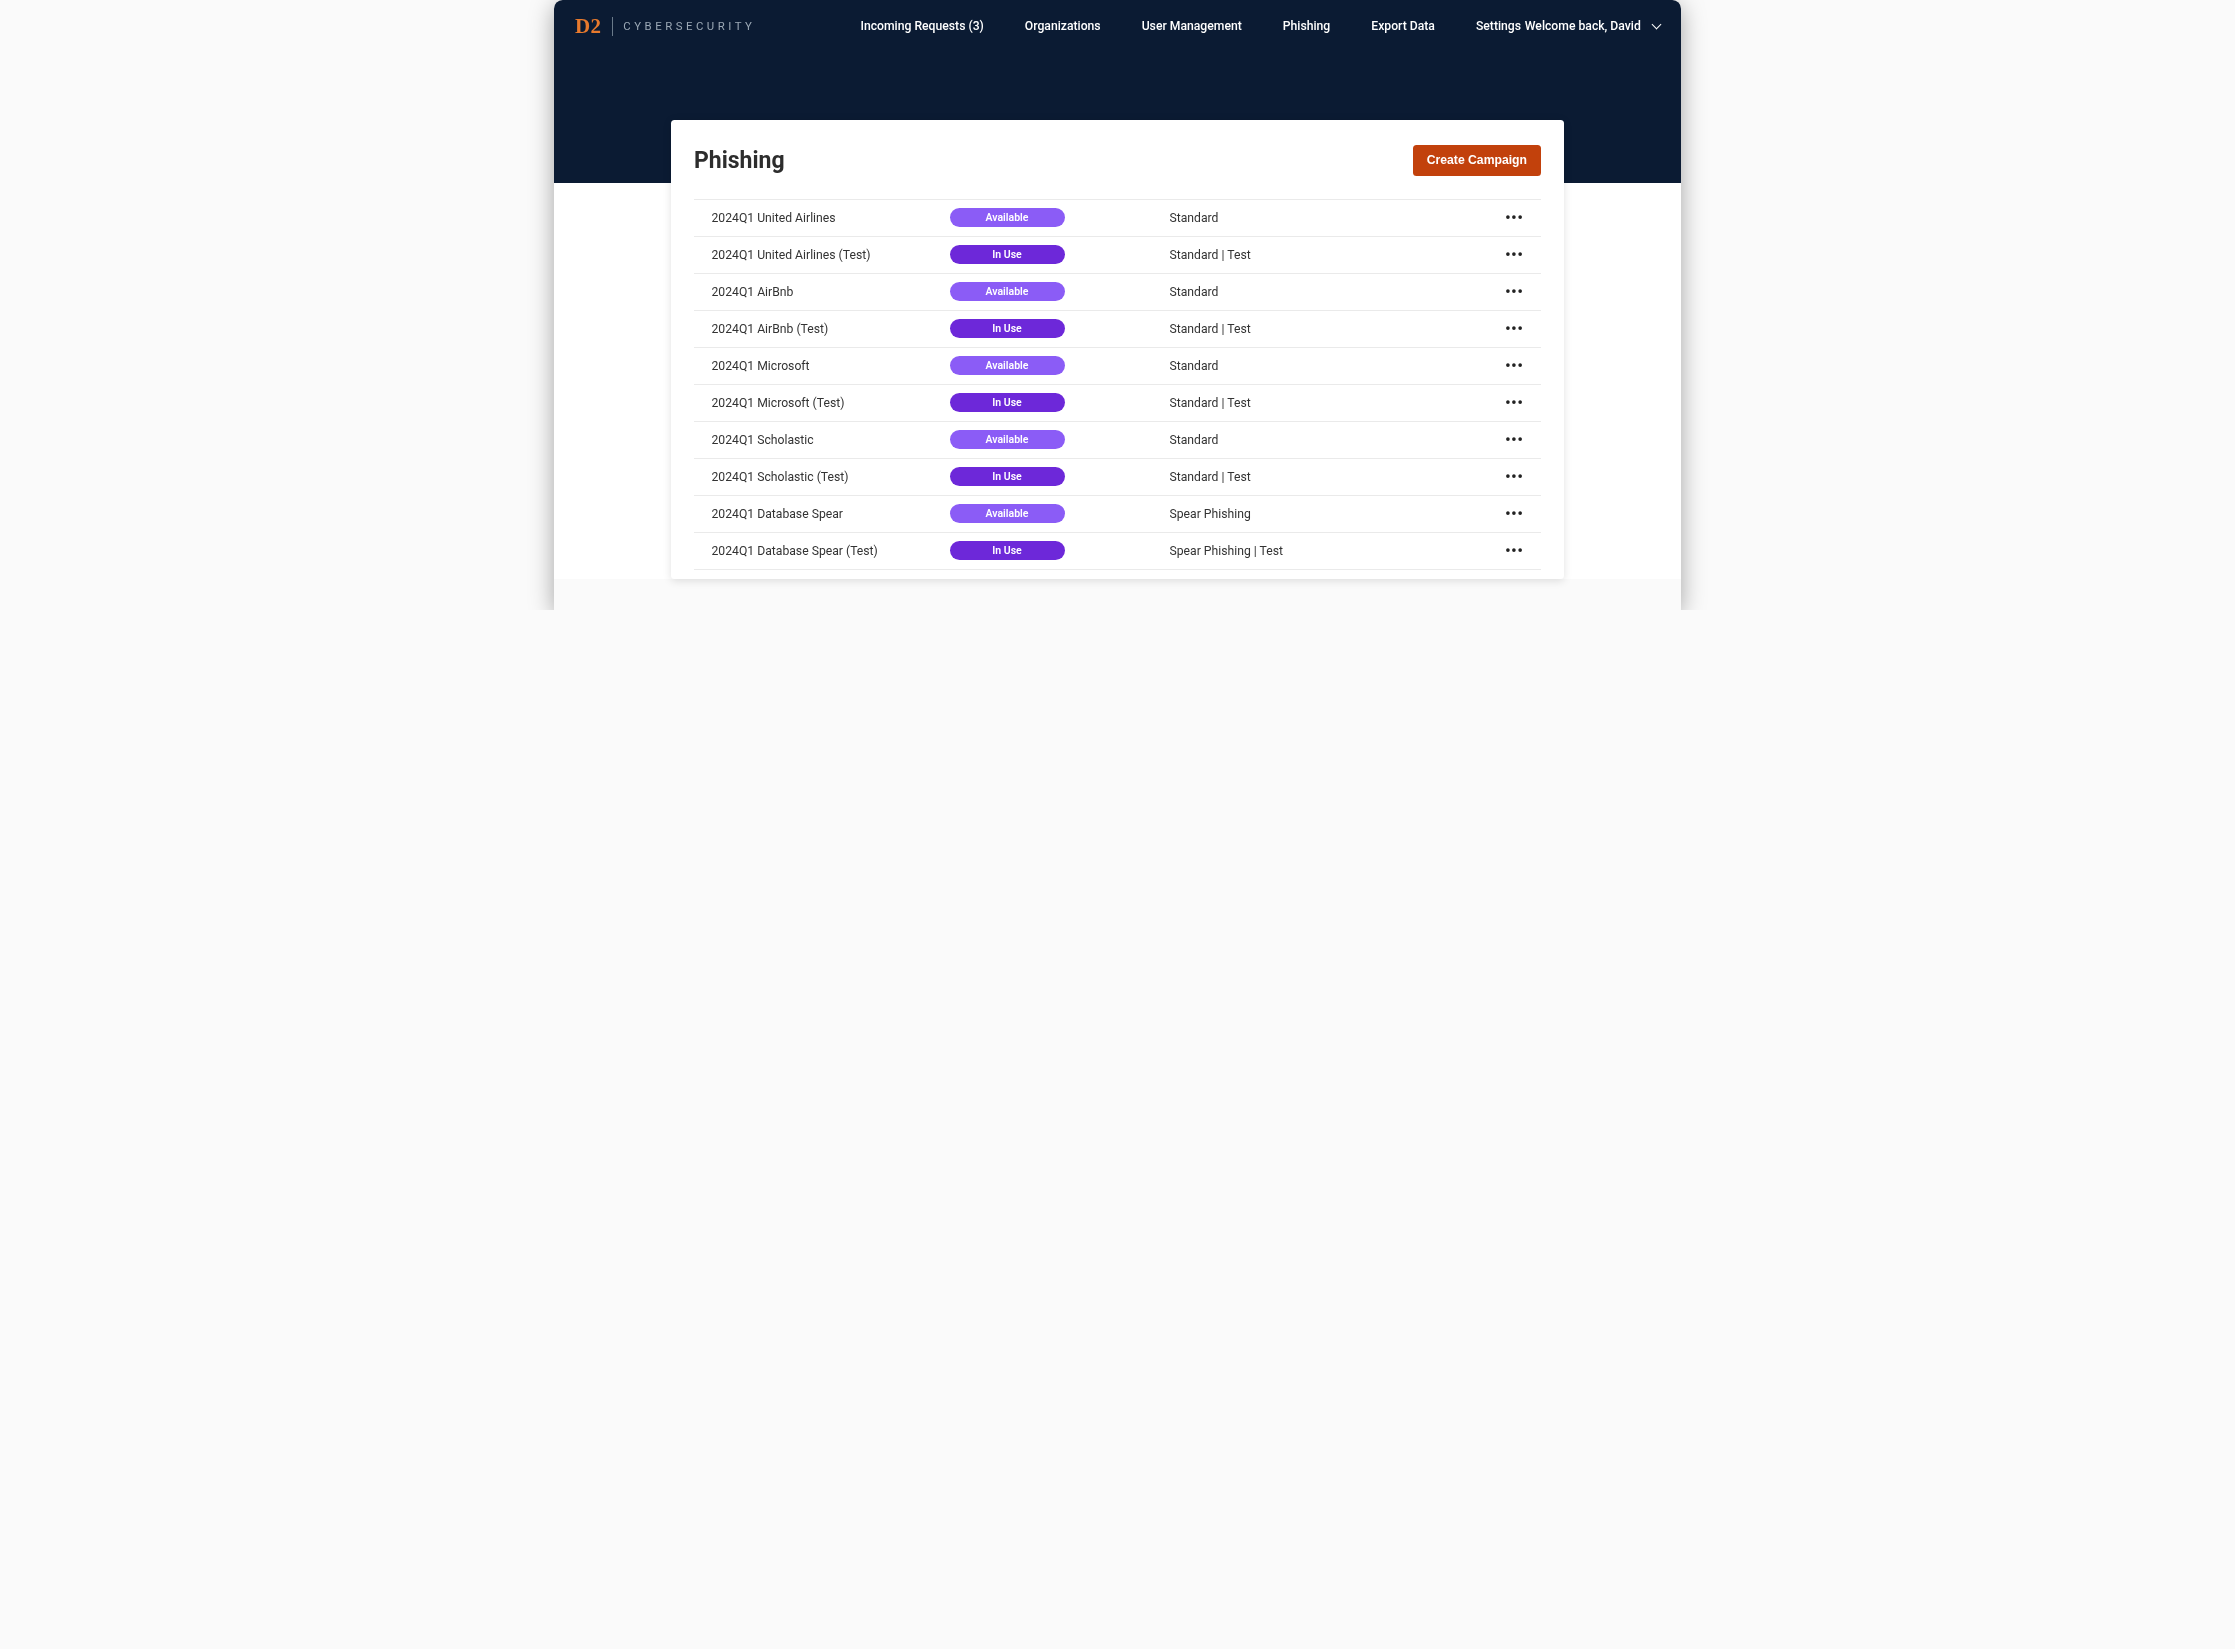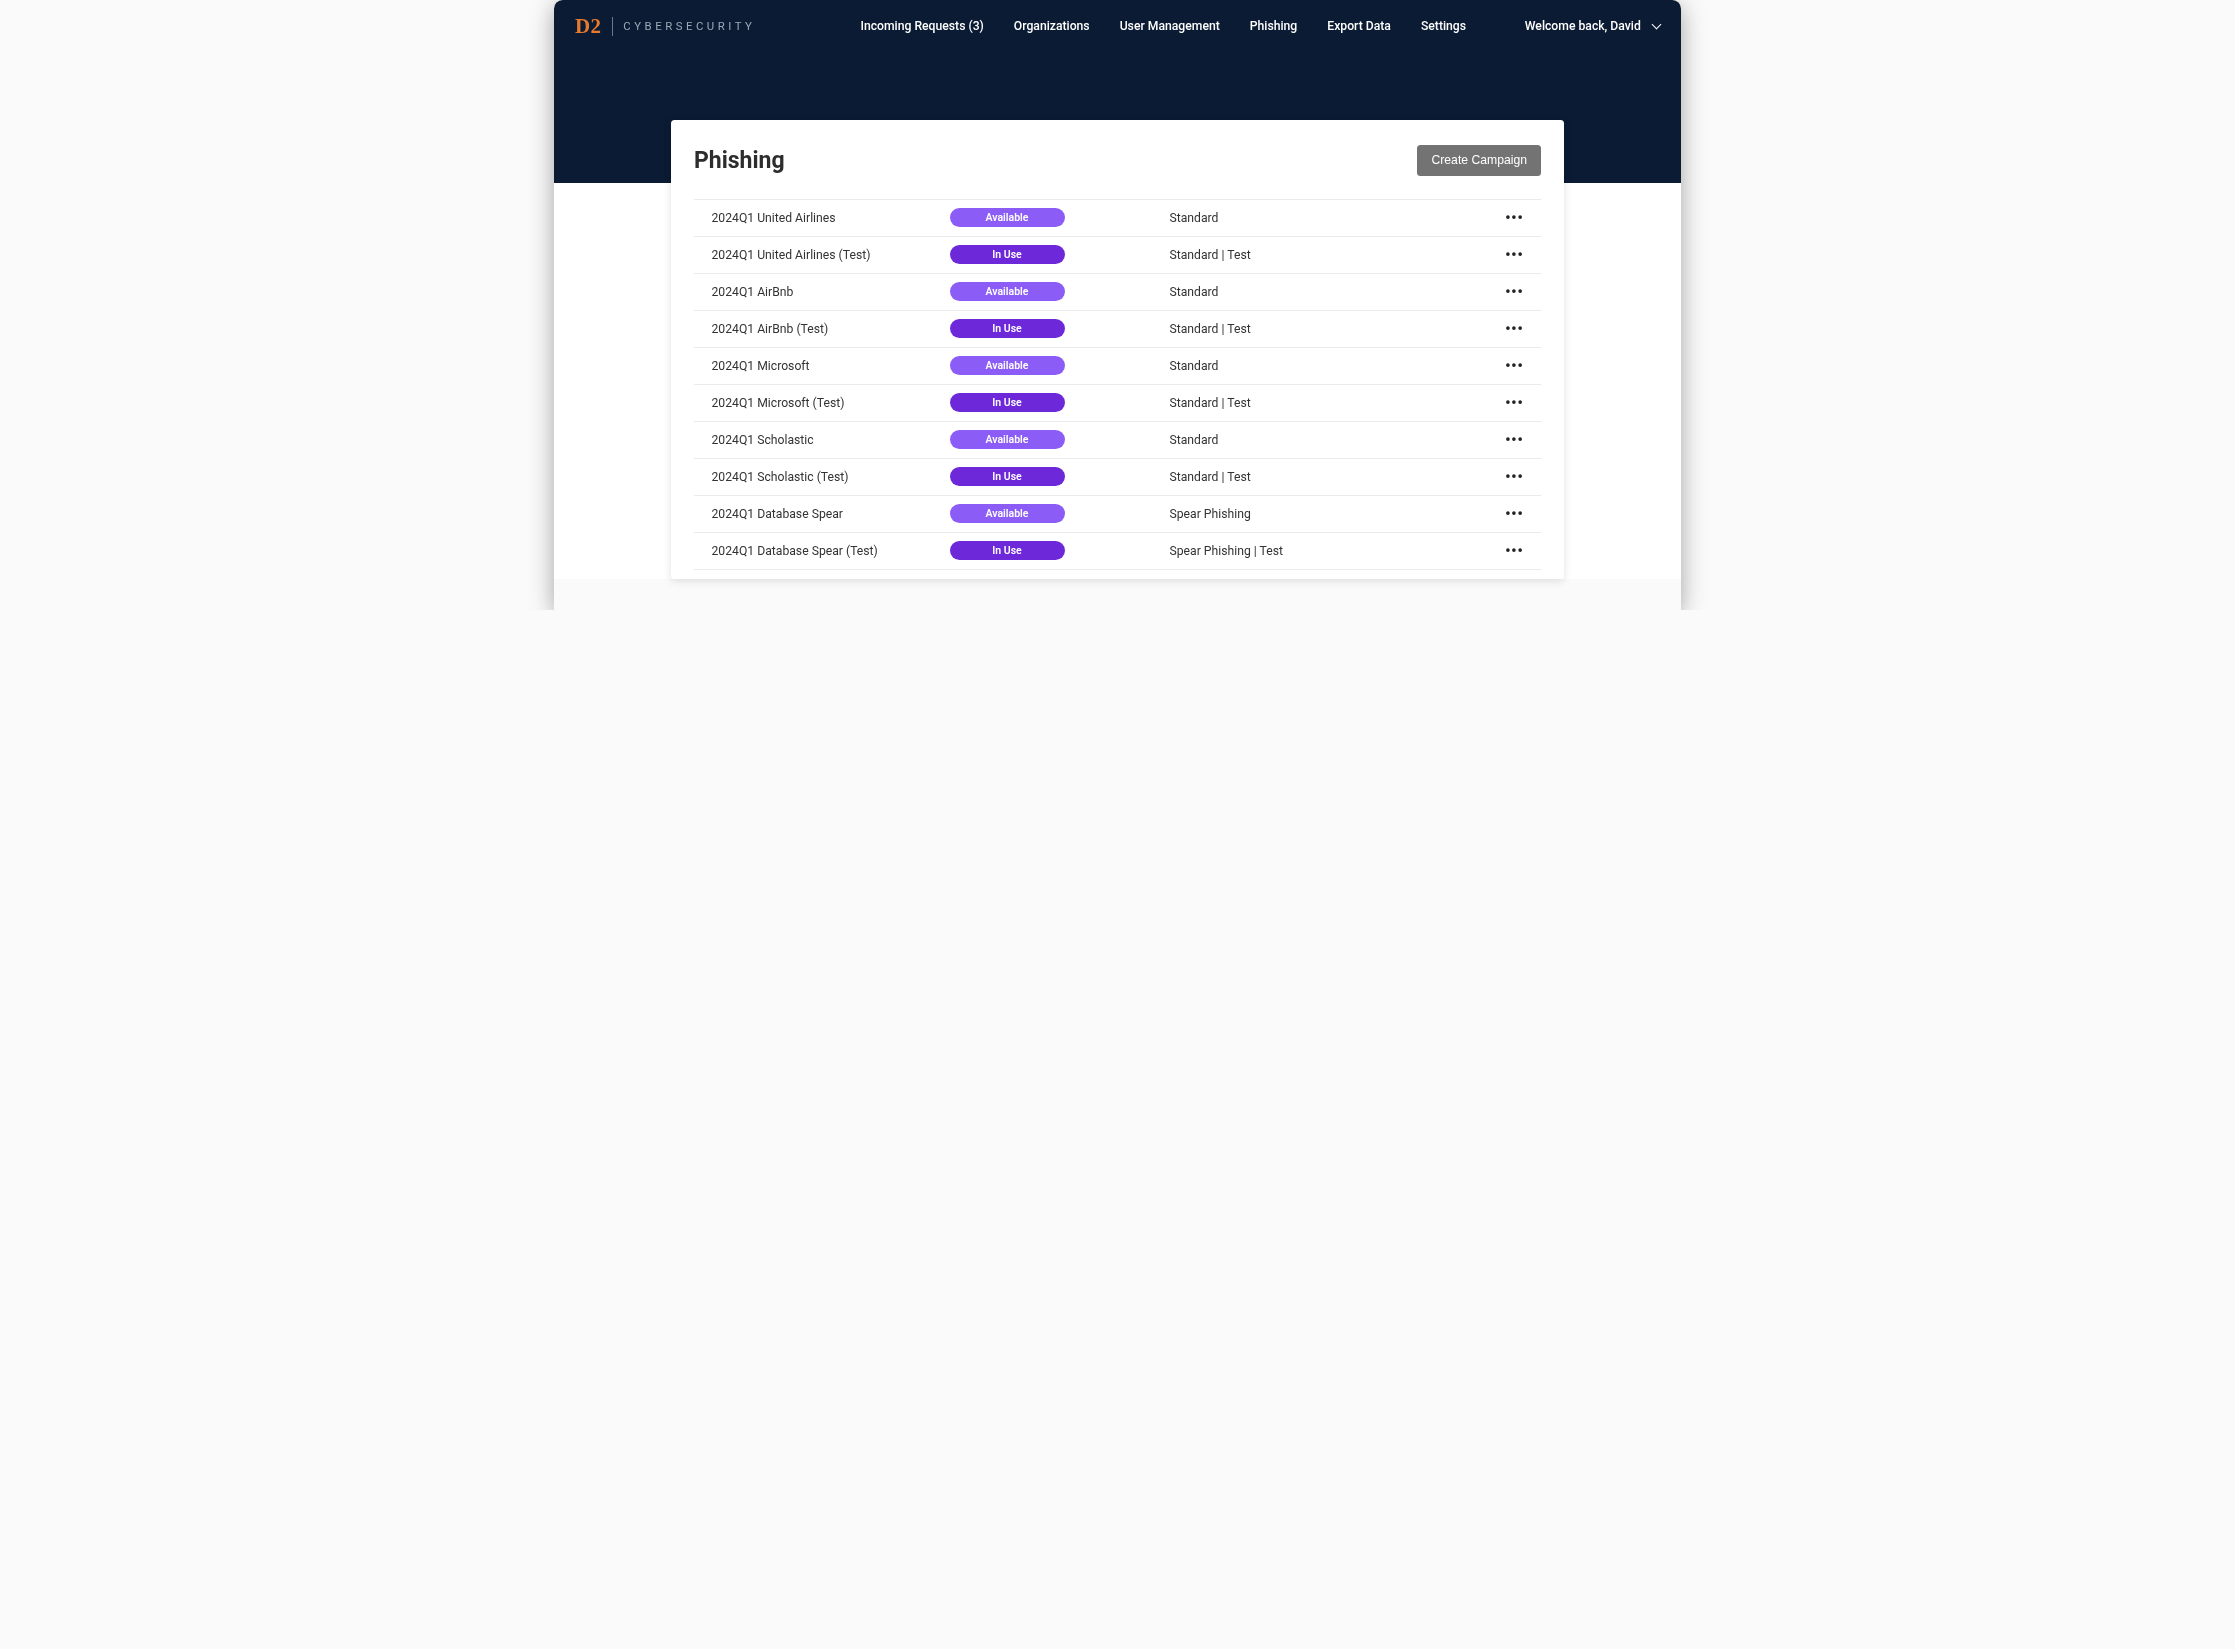--- a/index.html
+++ b/index.html
@@ -49,21 +49,21 @@
     margin: 0 3.5px;
   }
   .brand-cyber {
     color: #9ba8b5;
     font-size: 11.4px;
     letter-spacing: 3.5px;
     font-weight: 400;
   }
   .nav-links {
     display: flex;
-    gap: 30px;
+    gap: 41px;
     margin-left: 105px;
   }
   .nav-link {
     color: #fff;
     font-size: 12.2px;
     font-weight: 500;
     cursor: pointer;
   }
   .nav-right {
     margin-left: auto;
@@ -97,26 +97,26 @@
     display: flex;
     align-items: center;
     justify-content: space-between;
   }
   .page-title {
     font-size: 23px;
     font-weight: 700;
     color: #2d2d2d;
   }
   .create-btn {
-    background: #737373;
+    background: #c2410c;
     color: #fff;
     border: none;
     border-radius: 3.5px;
     font-size: 12.2px;
-    font-weight: 400;
+    font-weight: 700;
     padding: 8.7px 14px;
     cursor: pointer;
   }
   .tabs {
     display: flex;
     gap: 28px;
     margin-top: 19px;
     border-bottom: 0.9px solid #e0e0e0;
   }
   .tab {

